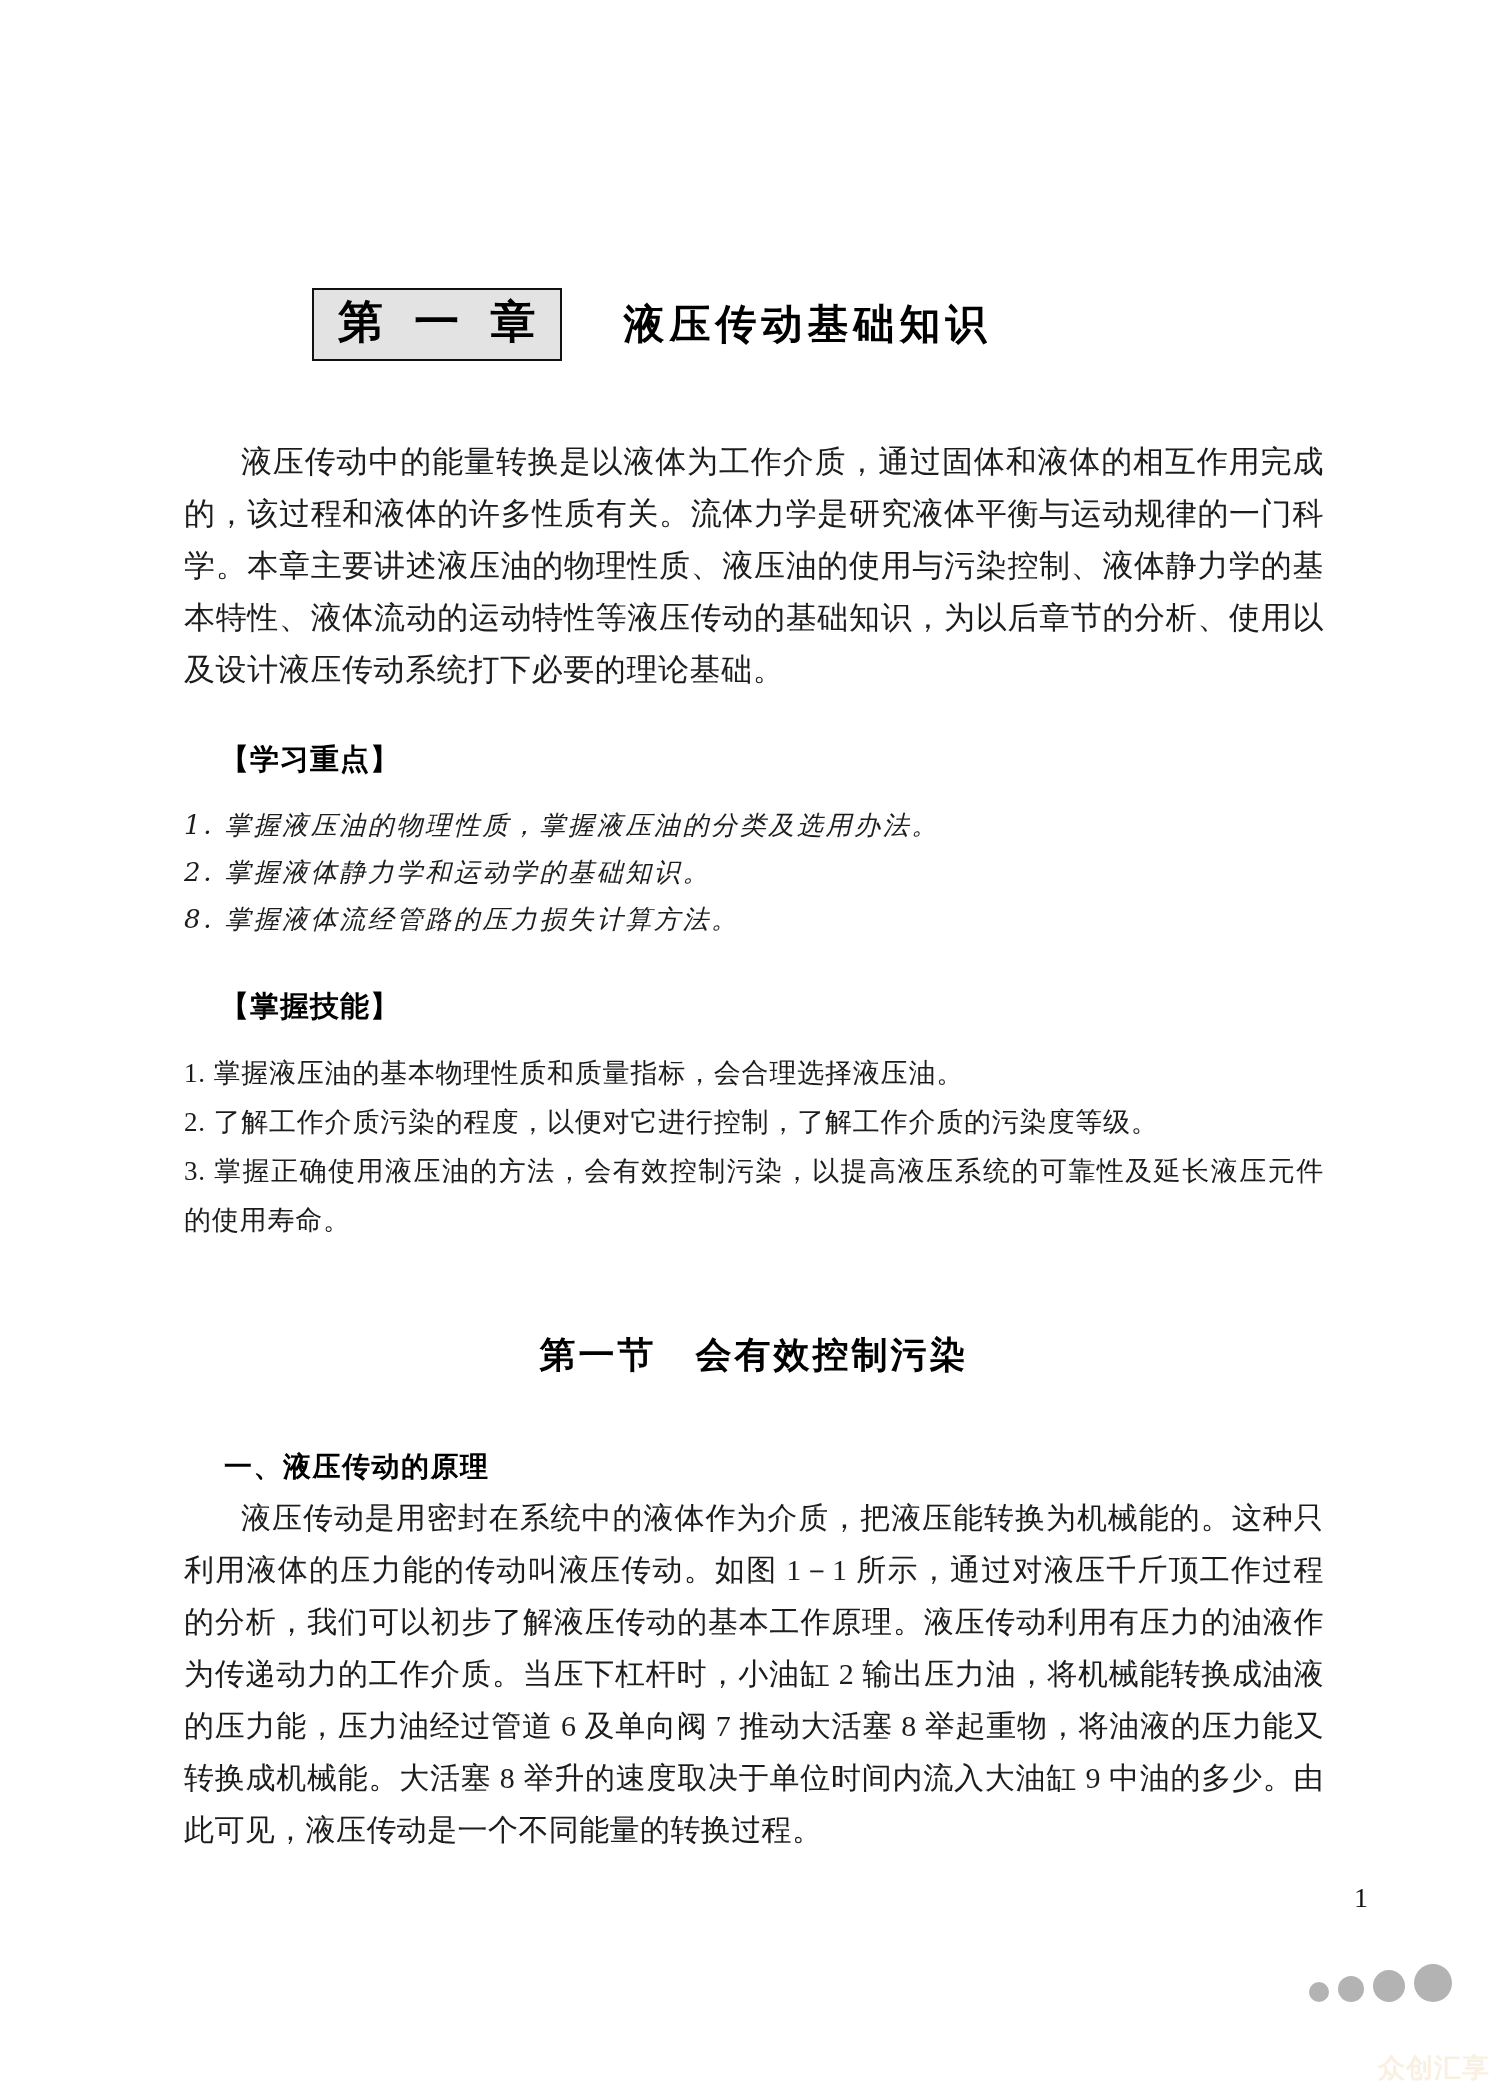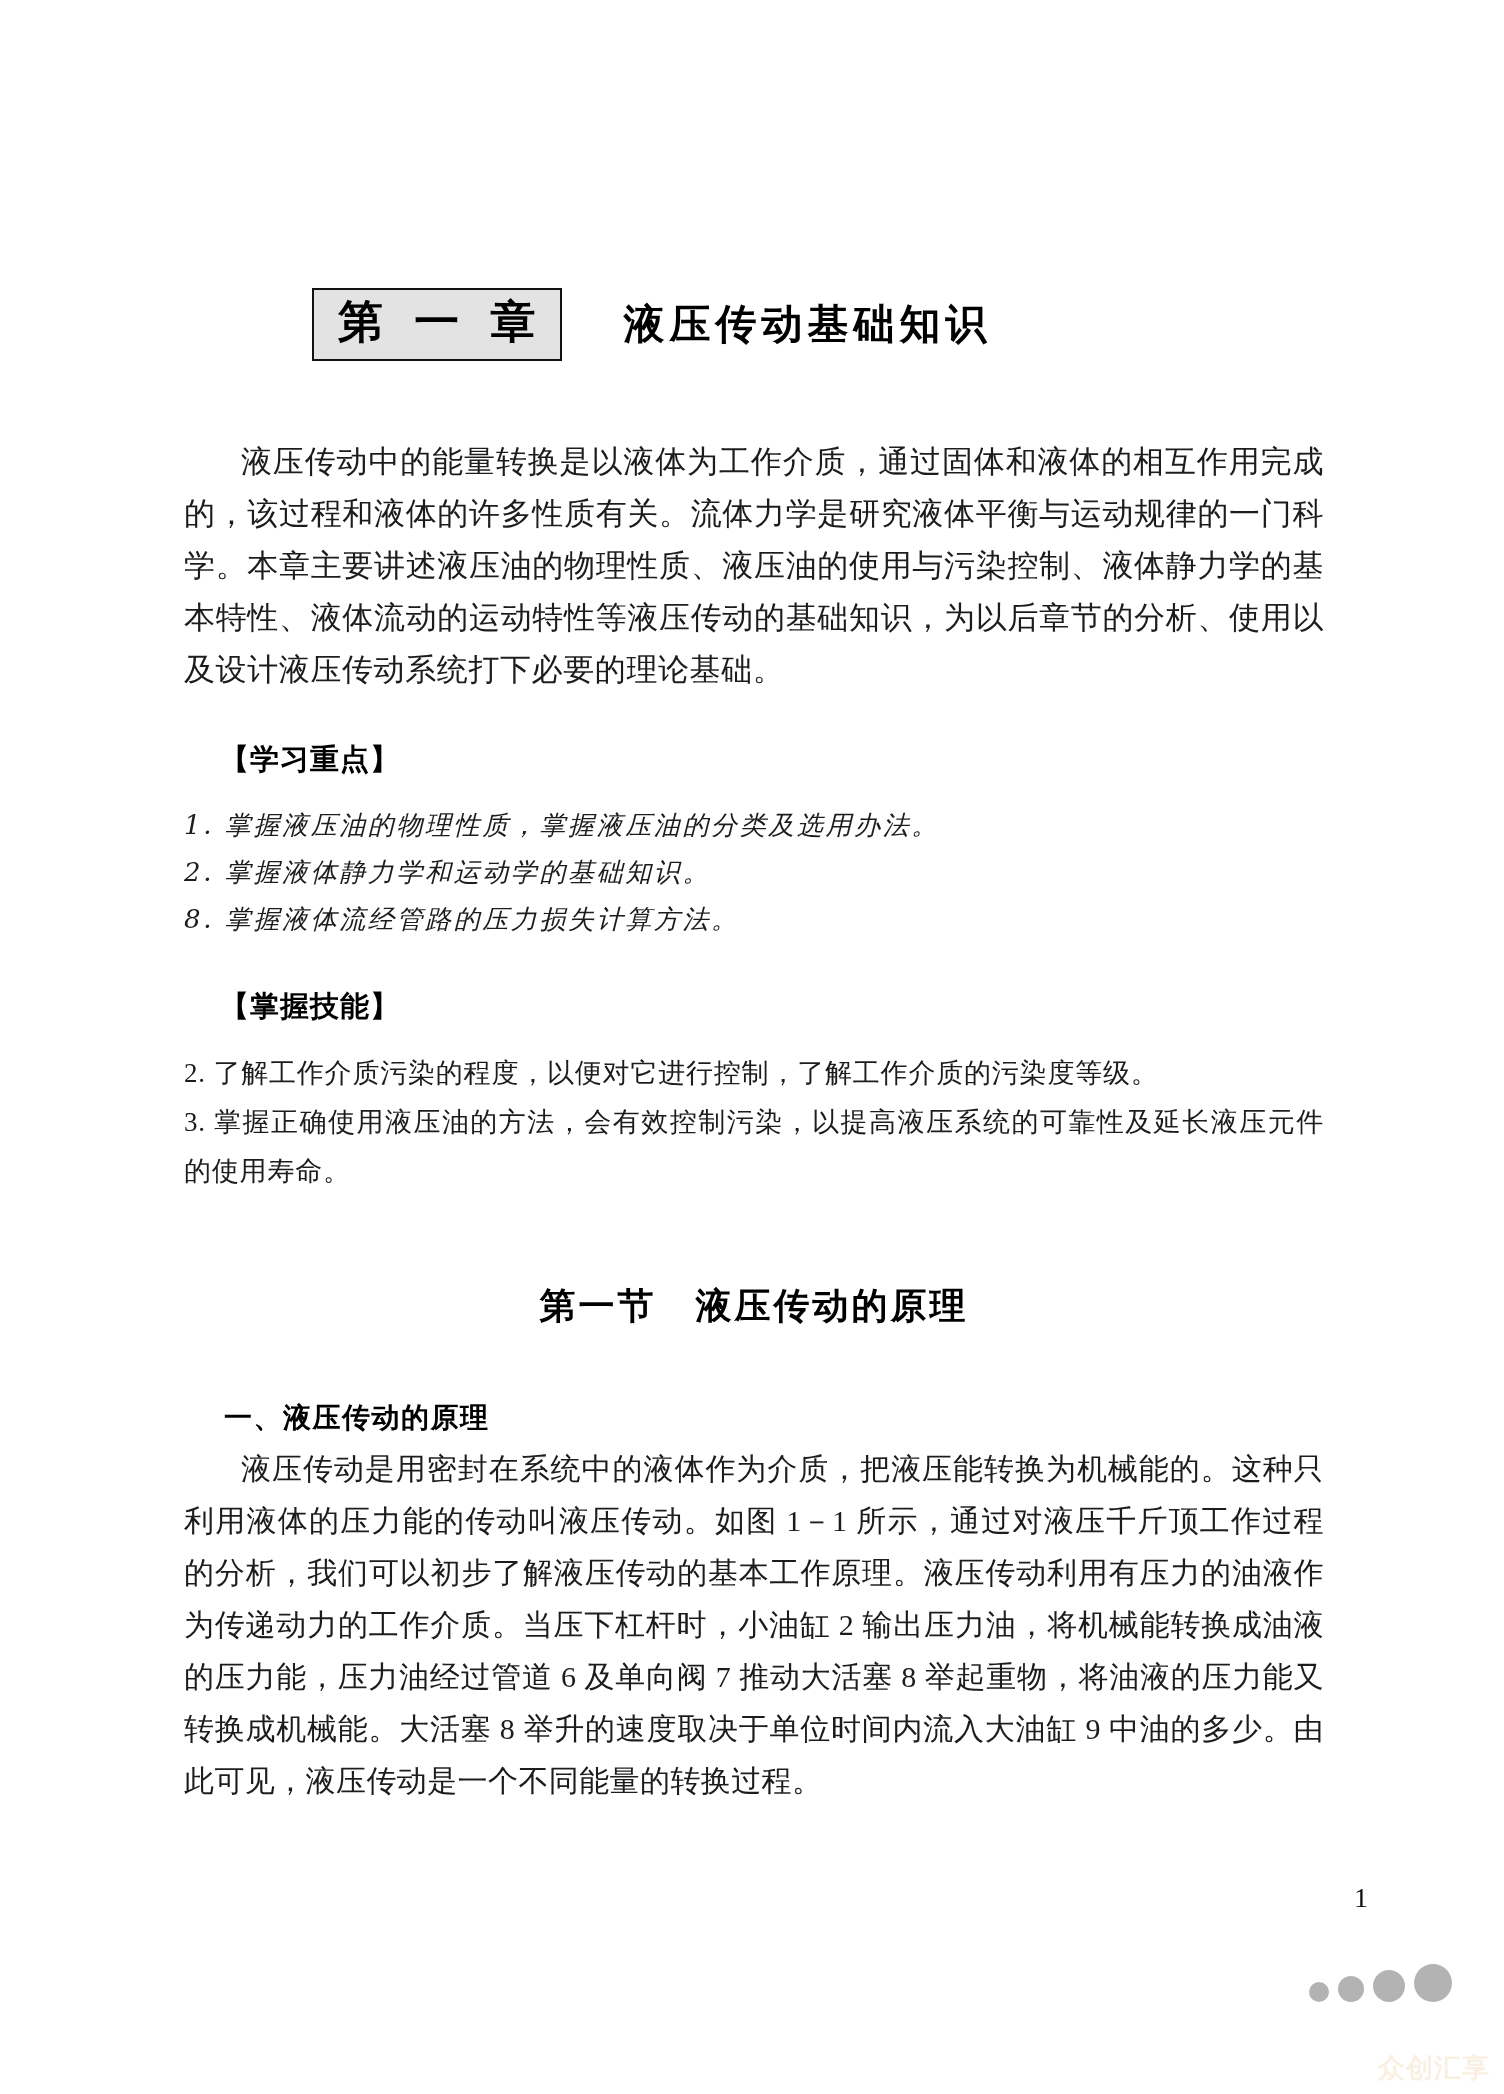--- a/index.html
+++ b/index.html
@@ -213,25 +213,26 @@
 
     <div class="list-block kai">
       <div class="list-item">1. 掌握液压油的物理性质，掌握液压油的分类及选用办法。</div>
       <div class="list-item">2. 掌握液体静力学和运动学的基础知识。</div>
       <div class="list-item">8. 掌握液体流经管路的压力损失计算方法。</div>
     </div>
 
     <div class="sec-heading second">【掌握技能】</div>
 
     <div class="list-block song">
+      <div class="list-item">1. 掌握液压油的基本物理性质和质量指标，会合理选择液压油。</div>
       <div class="list-item">2. 了解工作介质污染的程度，以便对它进行控制，了解工作介质的污染度等级。</div>
       <div class="list-item wrap">3. 掌握正确使用液压油的方法，会有效控制污染，以提高液压系统的可靠性及延长液压元件的使用寿命。</div>
     </div>
 
-    <div class="section-heading">第一节　液压传动的原理</div>
+    <div class="section-heading">第一节　会有效控制污染</div>
 
     <div class="subsection-heading">一、液压传动的原理</div>
 
     <p class="body-para">液压传动是用密封在系统中的液体作为介质，把液压能转换为机械能的。这种只利用液体的压力能的传动叫液压传动。如图 1－1 所示，通过对液压千斤顶工作过程的分析，我们可以初步了解液压传动的基本工作原理。液压传动利用有压力的油液作为传递动力的工作介质。当压下杠杆时，小油缸 2 输出压力油，将机械能转换成油液的压力能，压力油经过管道 6 及单向阀 7 推动大活塞 8 举起重物，将油液的压力能又转换成机械能。大活塞 8 举升的速度取决于单位时间内流入大油缸 9 中油的多少。由此可见，液压传动是一个不同能量的转换过程。</p>
 
   </div>
 
   <div class="footer">
     <span class="page-number">1</span>
     <div class="dots">

